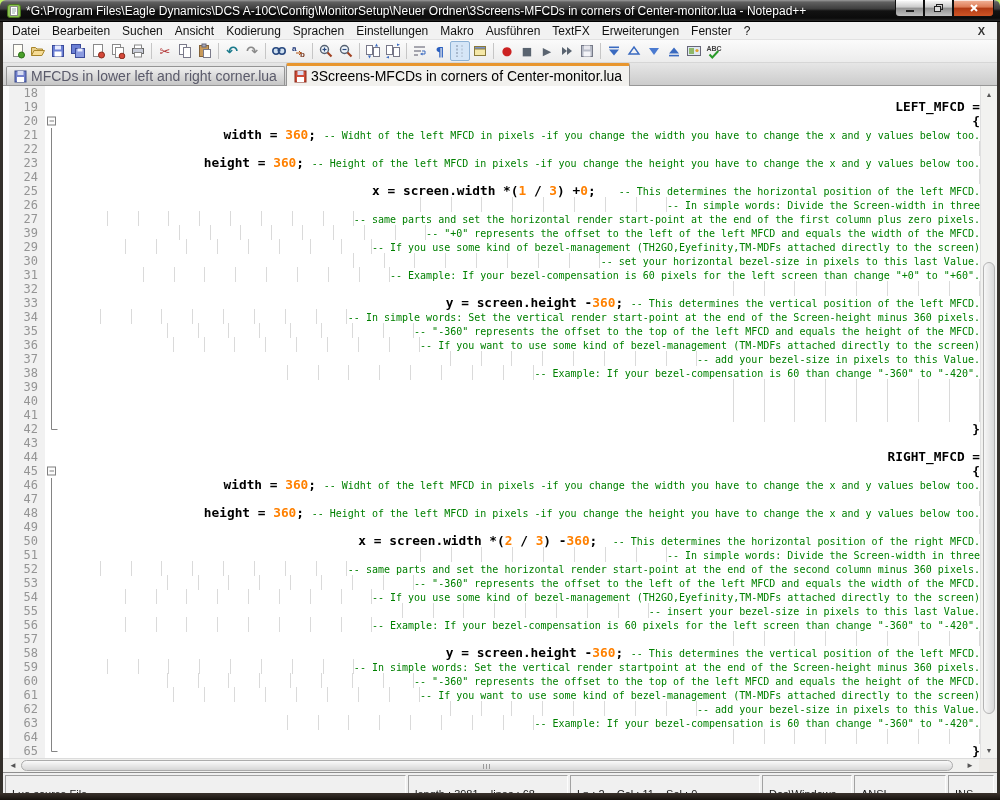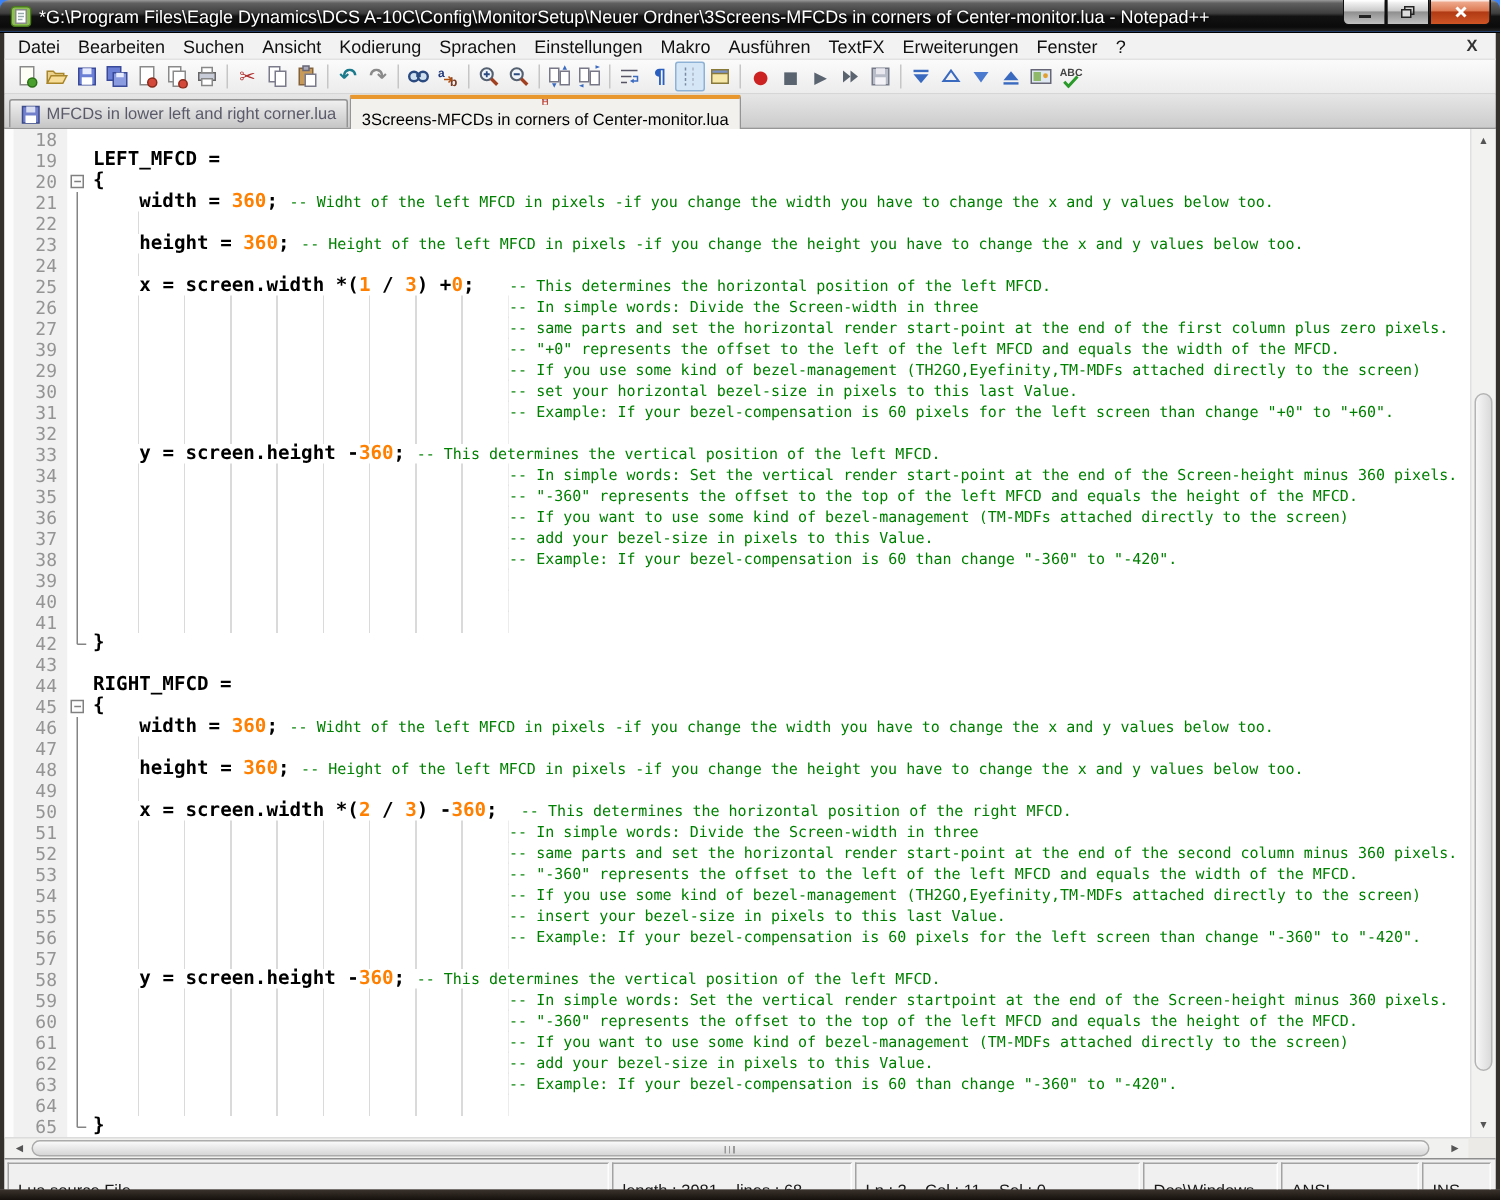--- a/index.html
+++ b/index.html
@@ -1,18 +1,18 @@
 <!DOCTYPE html>
 <html><head>
 <meta charset="utf-8">
 <style>
   * { box-sizing: border-box; margin: 0; padding: 0; }
   html,body { width:1000px; height:800px; overflow:hidden; background:#000;
     font-family:"Liberation Sans", sans-serif; }
-  .window { width:1000px; height:723px; display:flex; flex-direction:column; background:#3b82f6; }
+  .window { width:1000px; height:723px; display:flex; flex-direction:column; background:#bef264; }
 
   
   .titlebar { height:22px; flex:0 0 22px; position:relative; display:flex; align-items:center;
     padding-left:7px; gap:5px; border-radius:6px 6px 0 0;
     background:linear-gradient(180deg,#9b9b9b 0,#606060 10%,#3e3e3e 42%,#121212 52%,#0b0b0b 86%,#262626 100%);
     border-bottom:1px solid #000; }
   .title-text { color:#fff; font-size:12px; white-space:nowrap; overflow:hidden;
     text-shadow:0 1px 2px #000; flex:1; }
   .caption { position:absolute; right:6px; top:0; display:flex; }
   .cap { width:29px; height:17px; display:flex; align-items:center; justify-content:center;
@@ -35,36 +35,36 @@
     border-radius:2px; border:1px solid transparent; }
   .tb.pressed { background:#d5e6f7; border:1px solid #8db2d5; }
   .tbsep { width:1px; height:16px; background:#c6c6c6; margin:0 3px; flex:0 0 1px; }
   .tb span { line-height:1; font-family:"DejaVu Sans", sans-serif; }
 
   
   .tabbar { height:23px; flex:0 0 23px; background:linear-gradient(#e6e6e6,#cccccc);
     display:flex; align-items:flex-end; padding-left:3px; border-bottom:1px solid #979797; }
   .tab { display:flex; align-items:center; gap:4px; height:19px; padding:0 7px; margin-right:1px;
     border:1px solid #949494; border-bottom:none; border-radius:2px 2px 0 0;
-    background:linear-gradient(#f0f0f0,#c6c6c6); font-size:11px; color:#5a5a6a; white-space:nowrap; }
+    background:linear-gradient(#f0f0f0,#c6c6c6); font-size:14px; color:#5a5a6a; white-space:nowrap; }
   .tab.active { height:23px; margin-bottom:-1px; padding-top:0; color:#000; position:relative; z-index:2;
-    background:#f2f1ee; border-top:3px solid #e8962e;flex-direction:column; }
+    background:#f2f1ee; border-top:3px solid #e8962e; }
 
   
   .editor { flex:0 0 672px; height:672px; display:flex; background:#fff; overflow:hidden; position:relative; }
   .gutterpad { flex:0 0 6px; background:#fcfcfc; }
   .gutter { flex:0 0 36px; background:#f1f1f1; color:#949494; text-align:right; padding-right:7px;
     font:12px/14px "DejaVu Sans Mono", monospace; }
   .gutter div { height:14px; }
   .foldcol { flex:0 0 14px; background:#fff; }
   .foldcol .fl { height:14px; }
   .fl.f-l { background:linear-gradient(#848484,#848484) 6px 0/1px 100% no-repeat; }
   .codecol { flex:1; overflow:hidden; padding-left:3px; white-space:pre; color:#000;
     font:bold 12.8px/14px "DejaVu Sans Mono", monospace; }
-  .cl { height:14px; }
+  .cl { height:14px;text-align:right; }
   .s-k { color:#000; }
   .s-n { color:#ff8000; }
   .s-c { color:#008000; font-weight:normal; font-size:10px; }
   .s-g { background-image:repeating-linear-gradient(to right,
           transparent 0, transparent calc(4ch - 1px), #dadada calc(4ch - 1px), #dadada 4ch); }
 
   
   .vscroll { flex:0 0 17px; background:#f2f2f0; border-left:1px solid #e0e0e0; position:relative; }
   .vs-btn { height:16px; display:flex; align-items:center; justify-content:center; font-size:7px; color:#555; }
   .vs-btn.down { position:absolute; bottom:0; left:0; right:0; }

